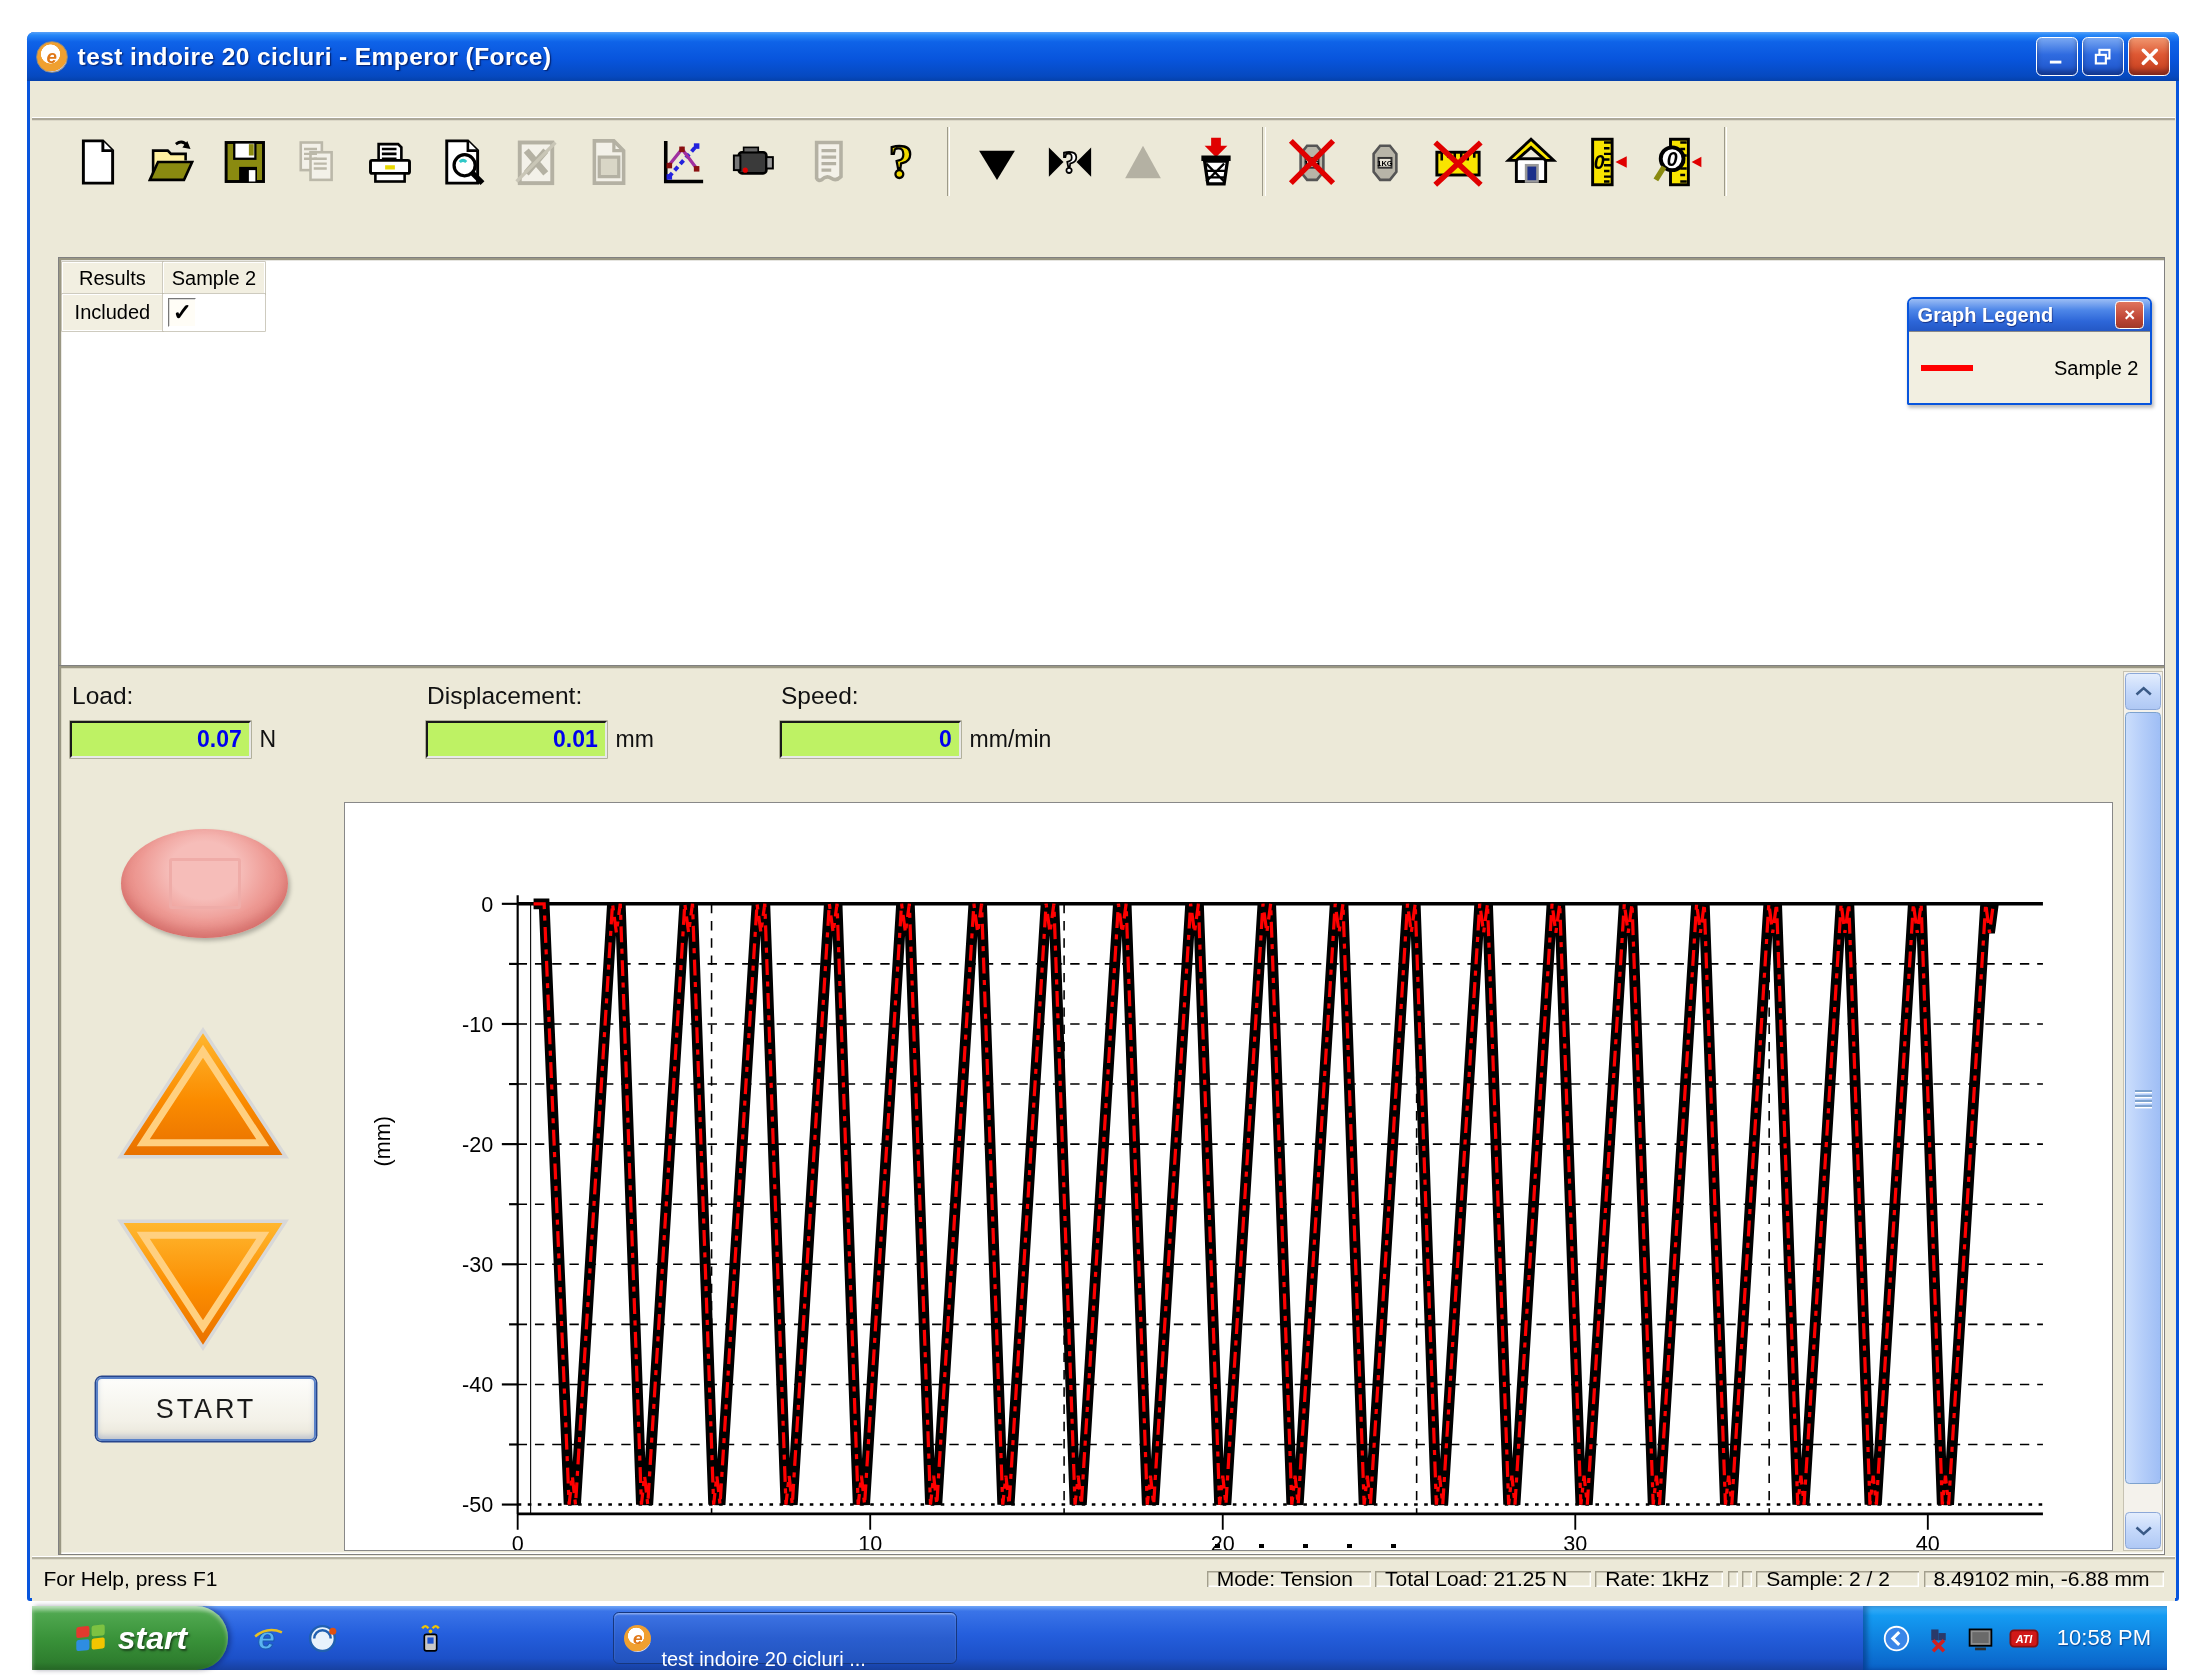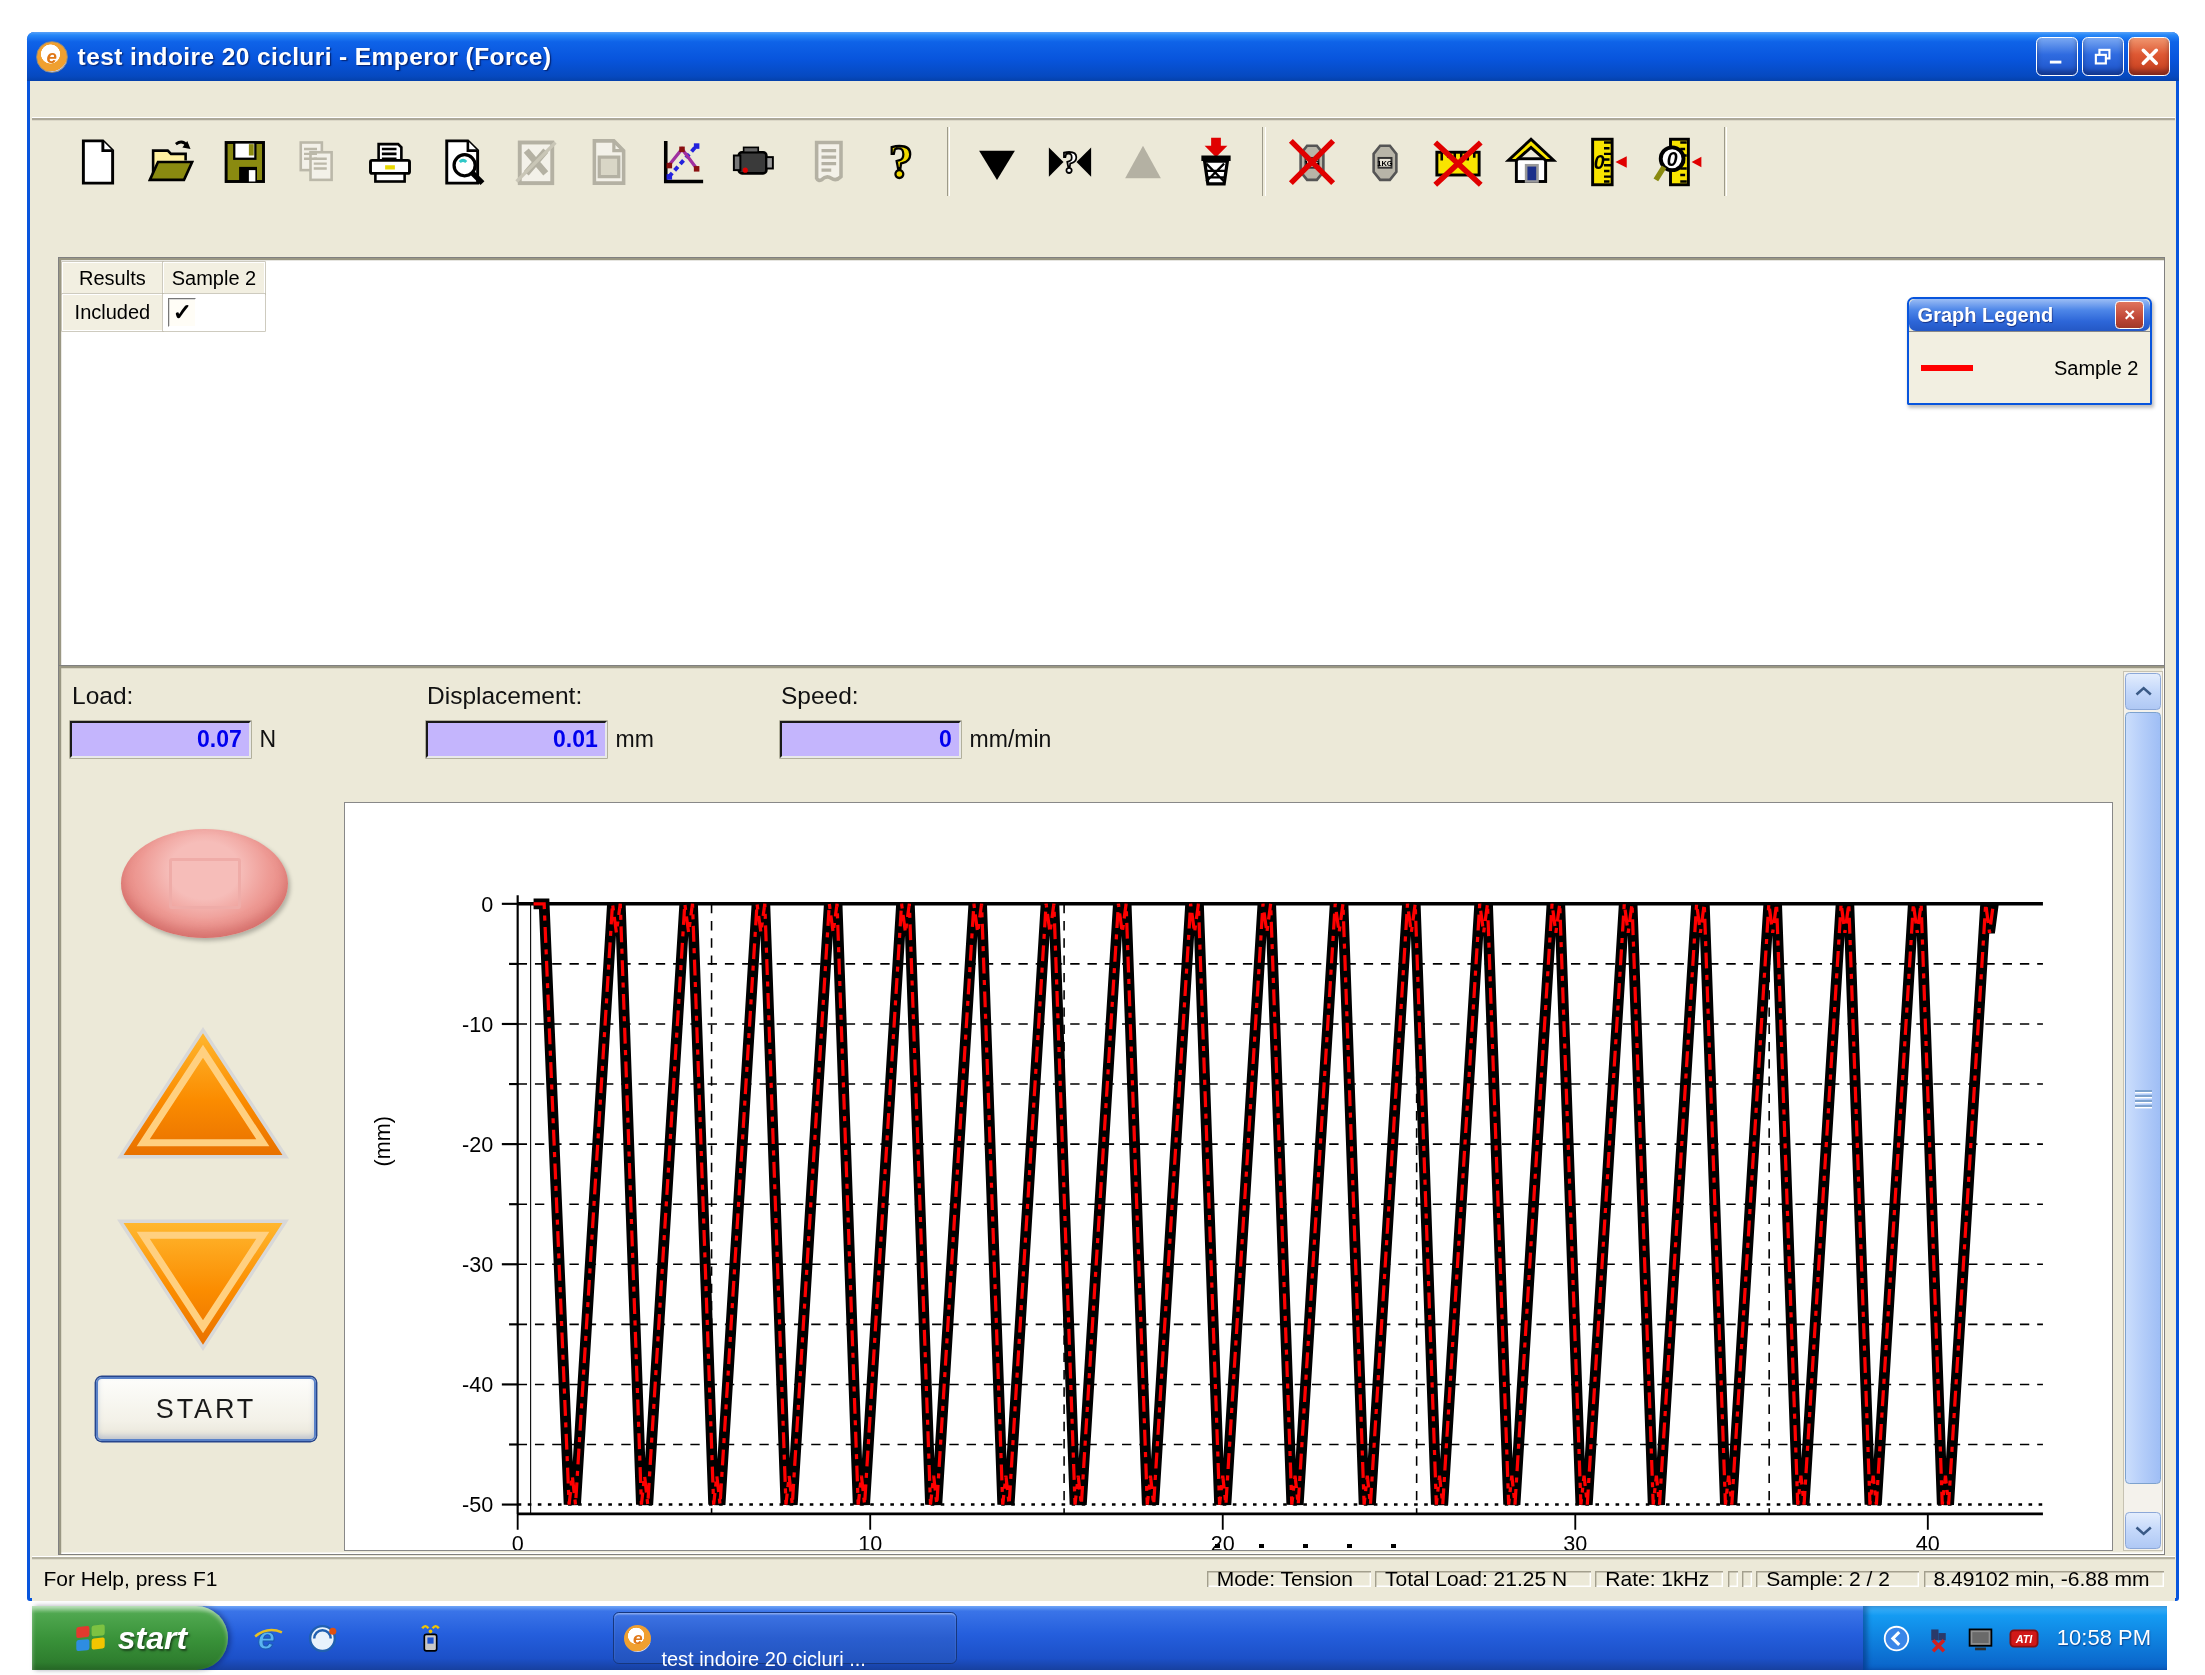--- a/index.html
+++ b/index.html
@@ -49,35 +49,35 @@
   .chk-cell{background:#fff;justify-content:flex-start;padding-left:4.3px;}
   .checkbox{width:26px;height:27px;background:#fffdf6;border:1.4px solid;
     border-color:#777 #fff #fff #777;display:flex;align-items:center;justify-content:center;
     font-size:23px;font-weight:bold;color:#000;box-shadow:0.7px 0.7px 0 #ccc inset;}
 
   
   .legend-win{left:1907px;top:297px;width:245px;height:108px;border:2.2px solid #0855DD;
     border-radius:6.5px 6.5px 1.4px 1.4px;box-sizing:border-box;background:#ECE9D8;overflow:hidden;
     box-shadow:1.4px 2.2px 3.6px rgba(0,0,0,.25);}
   .legend-title{height:32px;background:linear-gradient(180deg,#9BBdf5 0%,#4D86E8 35%,#2D66D8 70%,#2458C5 100%);
-    display:flex;align-items:center;padding:0 5.8px 0 8.6px;border-radius:7px;}
+    display:flex;align-items:center;padding:0 5.8px 0 8.6px;}
   .legend-title span{color:#fff;font-weight:bold;font-size:20px;text-shadow:0.7px 0.7px 0.7px rgba(0,0,60,.5);}
   .legend-close{margin-left:auto;width:27px;height:26px;border-radius:4.3px;border:1.4px solid #fff;
     background:linear-gradient(180deg,#E0745C,#C04838 60%,#A03828);color:#fff;font-size:18.7px;
     font-weight:bold;display:flex;align-items:center;justify-content:center;}
   .legend-body{height:72px;background:#F2EFE1;border-top:0.7px solid #888;
     display:flex;align-items:center;padding:0 11.5px;}
   .legend-swatch{width:52px;height:5.8px;background:#FF0000;}
   .legend-label{margin-left:auto;font-size:20px;color:#000;}
 
   
   .lower-panel{left:58px;top:665px;width:2107px;height:890px;background:#ECE9D8;
     box-shadow:inset 2.2px 2.2px 0 #9a9783, inset -1.4px -1.4px 0 #fff;border:0.7px solid #808080;box-sizing:border-box;}
   .readout-label{font-size:24.5px;color:#111;}
-  .readout-box{height:37px;background:#c4b5fd;border:2.2px solid;border-color:#1a1a1a #e8e8e8 #e8e8e8 #1a1a1a;
+  .readout-box{height:37px;background:#bef264;border:2.2px solid;border-color:#1a1a1a #e8e8e8 #e8e8e8 #1a1a1a;
     box-shadow:0 0 0 0.7px #9a9783;display:flex;align-items:center;justify-content:flex-end;
     padding-right:7.2px;box-sizing:border-box;}
   .readout-value{color:#0000EE;font-weight:bold;font-size:23px;}
   .readout-unit{font-size:23px;color:#111;margin-left:8.6px;}
 
   .stop-btn{width:167px;height:109px;border-radius:50%;
     background:radial-gradient(ellipse at 50% 38%,#F6BDB9 0 30%,#EE9B95 55%,#E4837C 80%,#DE7A74);
     box-shadow:2.2px 2.9px 4.3px rgba(0,0,0,.25), inset 0 -7.2px 11.5px rgba(190,80,80,.45);
     display:flex;align-items:center;justify-content:center;}
   .stop-inner{width:66px;height:45px;border:3.6px solid #EFACA8;border-radius:2.9px;}

